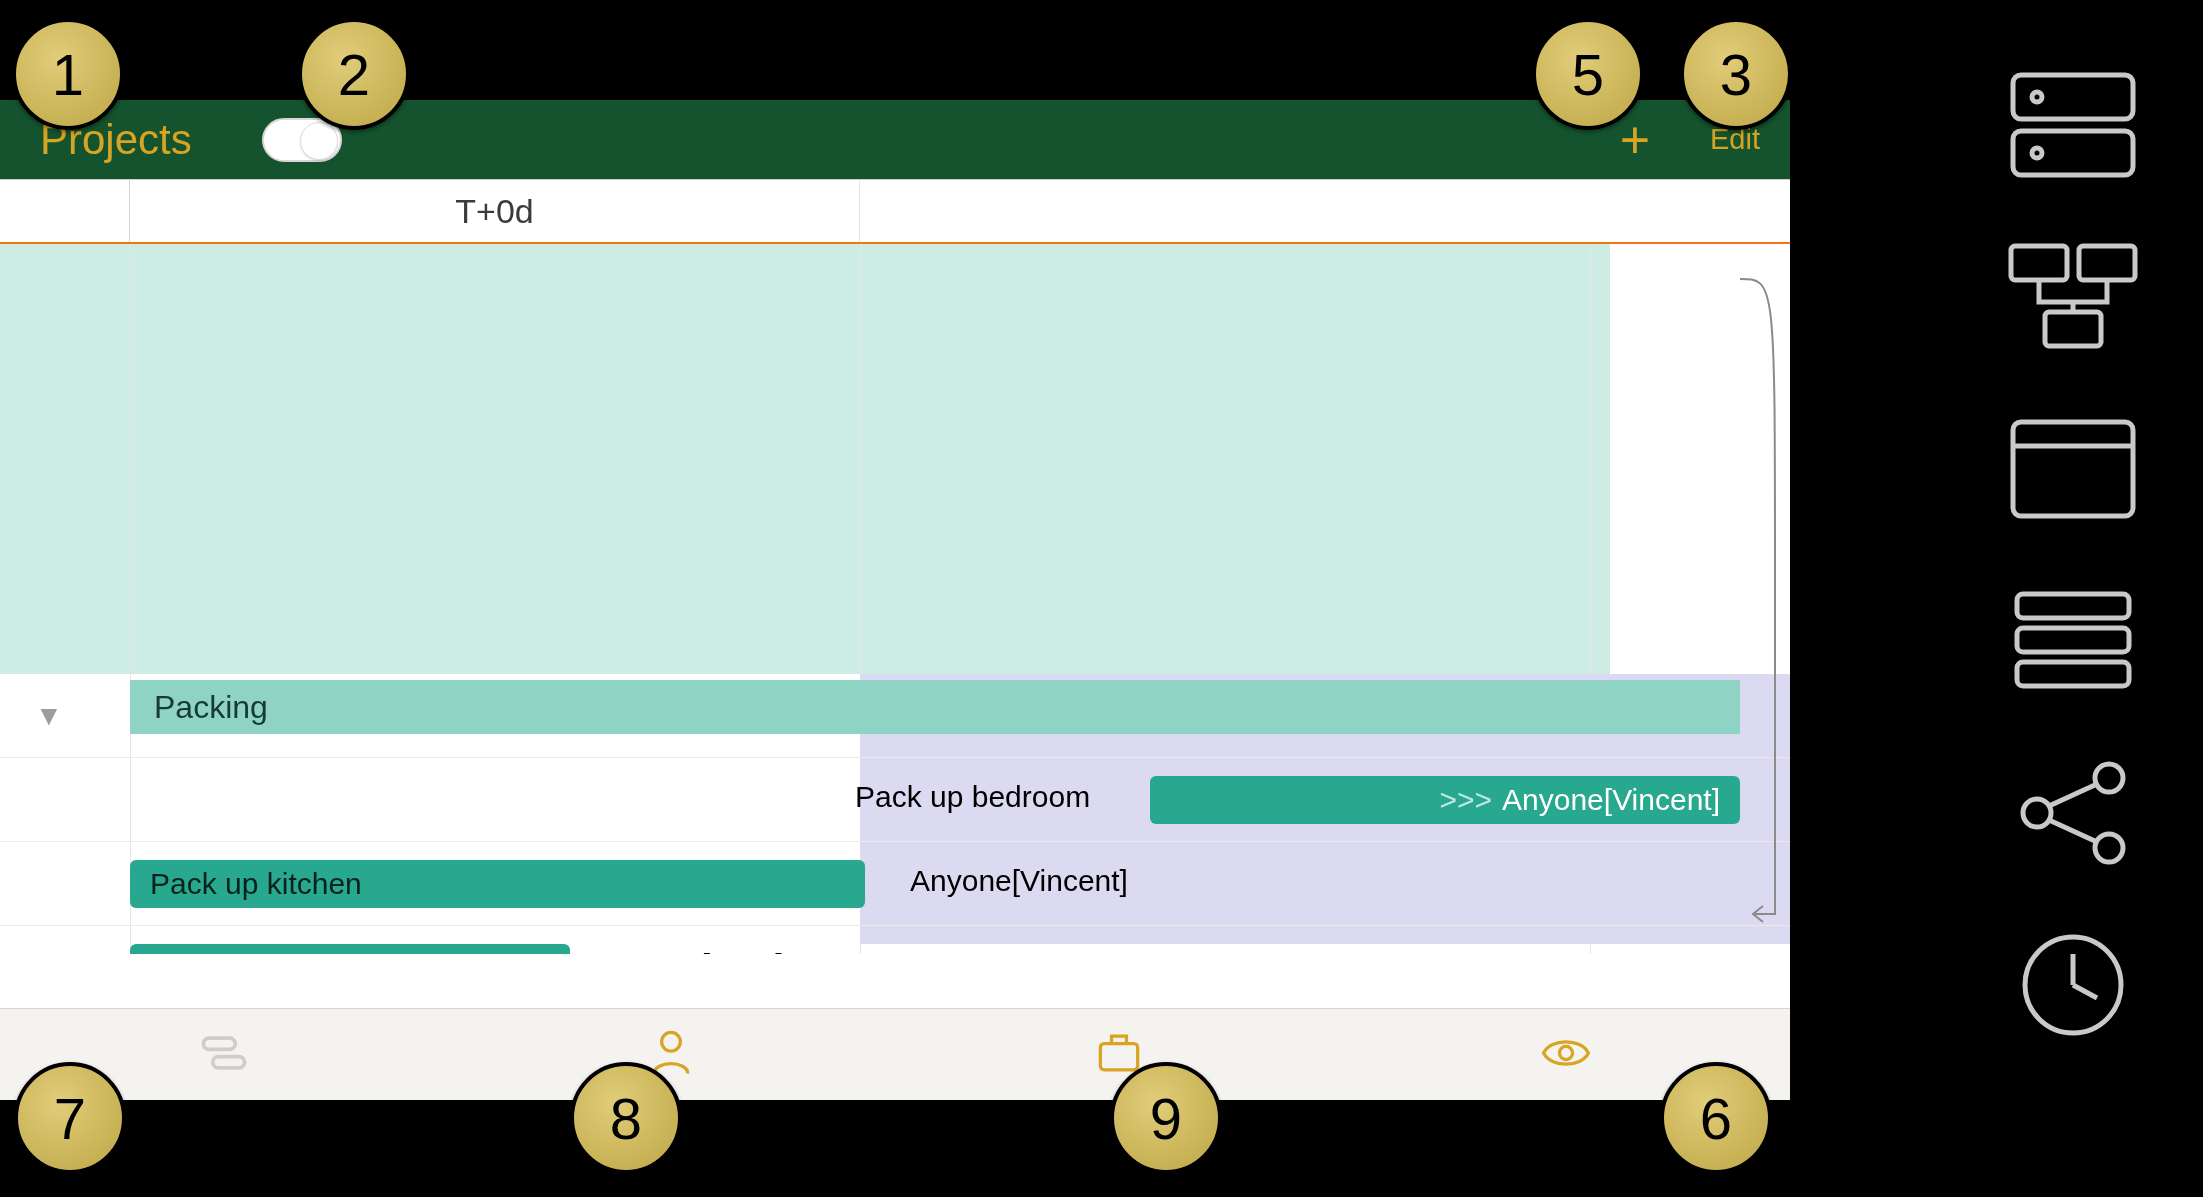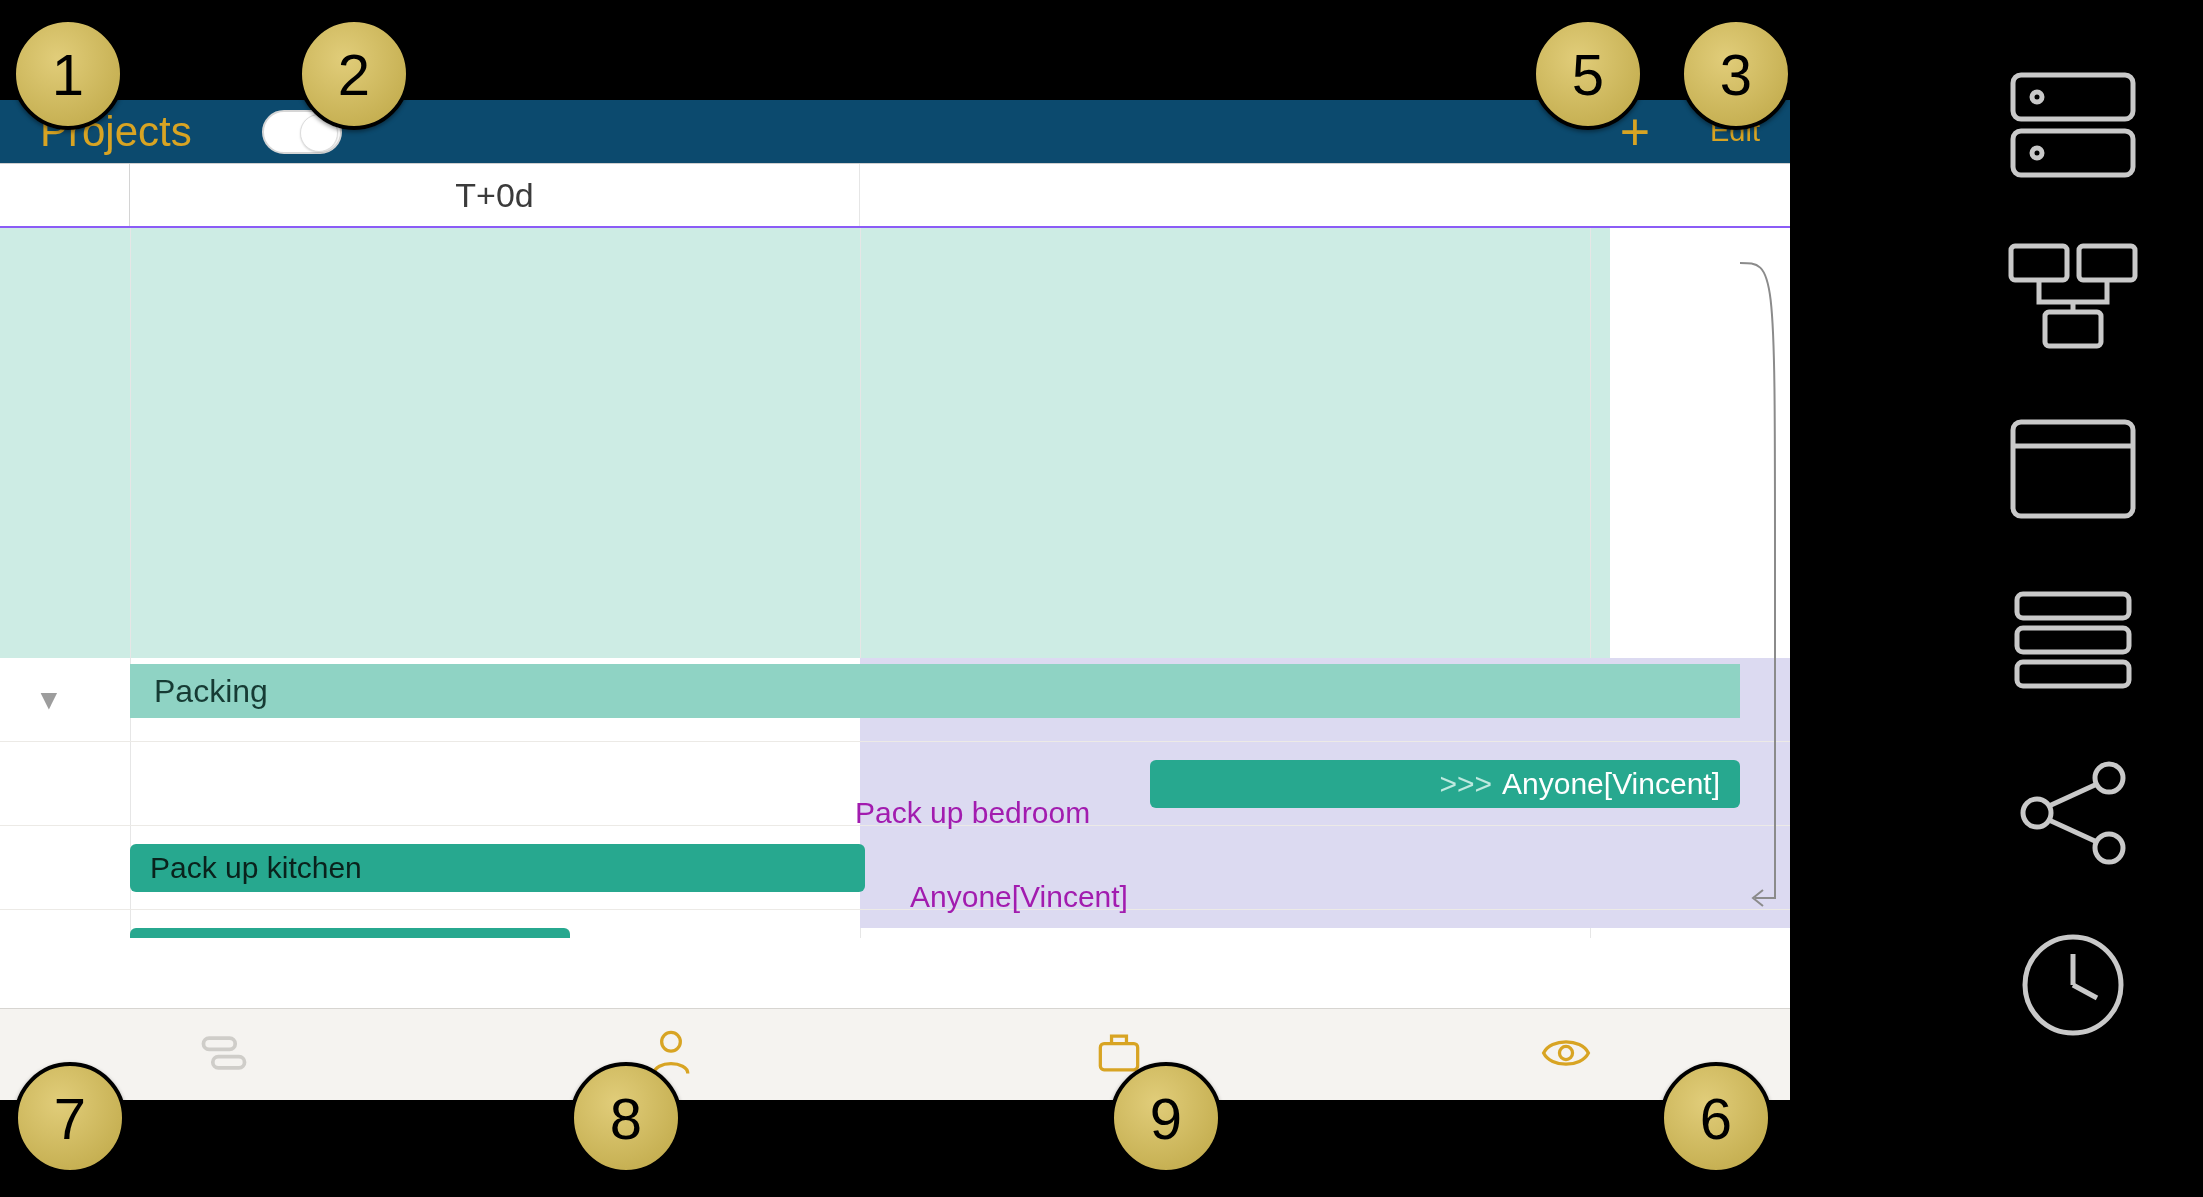--- a/index.html
+++ b/index.html
@@ -14,22 +14,22 @@
   .app-frame {
     position: absolute;
     left: 0;
     top: 100px;
     width: 1790px;
     height: 1000px;
     background: #fff;
   }
   
   .navbar {
-    height: 64px;
-    background: #0c4a6e;
+    height: 80px;
+    background: #14532d;
     border-bottom: 1px solid #cfcfcf;
     display: flex;
     align-items: center;
     padding: 0 30px 0 40px;
     position: relative;
   }
   .nav-title {
     color: #d8a423;
     font-size: 42px;
     font-weight: 400;
@@ -63,21 +63,21 @@
   .nav-edit {
     color: #d8a423;
     font-size: 29px;
     font-weight: 400;
     cursor: pointer;
   }
   
   .timeline-header {
     display: flex;
     height: 64px;
-    border-bottom: 2px solid #8b5cf6;
+    border-bottom: 2px solid #f97316;
     background: #fff;
   }
   .th-gutter {
     width: 130px;
     border-right: 1px solid #d4d4d4;
   }
   .th-col {
     flex: none;
     border-right: 1px solid #e6e6e6;
     display: flex;
@@ -150,23 +150,22 @@
     padding: 0 20px;
     font-size: 30px;
     color: #0a0a0a;
     white-space: nowrap;
   }
   .teal { background: #27a88f; color:#fff;}
   .label-after {
     position: absolute;
     top: 22px;
     font-size: 30px;
-    color: #a21caf;
+    color: #000000;
     white-space: nowrap;
-    margin-top: 32px;
   }
   
   .toolbar {
     position: absolute;
     bottom: 0;
     left: 0; right: 0;
     height: 92px;
     background: #f5f3f0;
     border-top: 1px solid #d7d5d1;
     display: flex;

